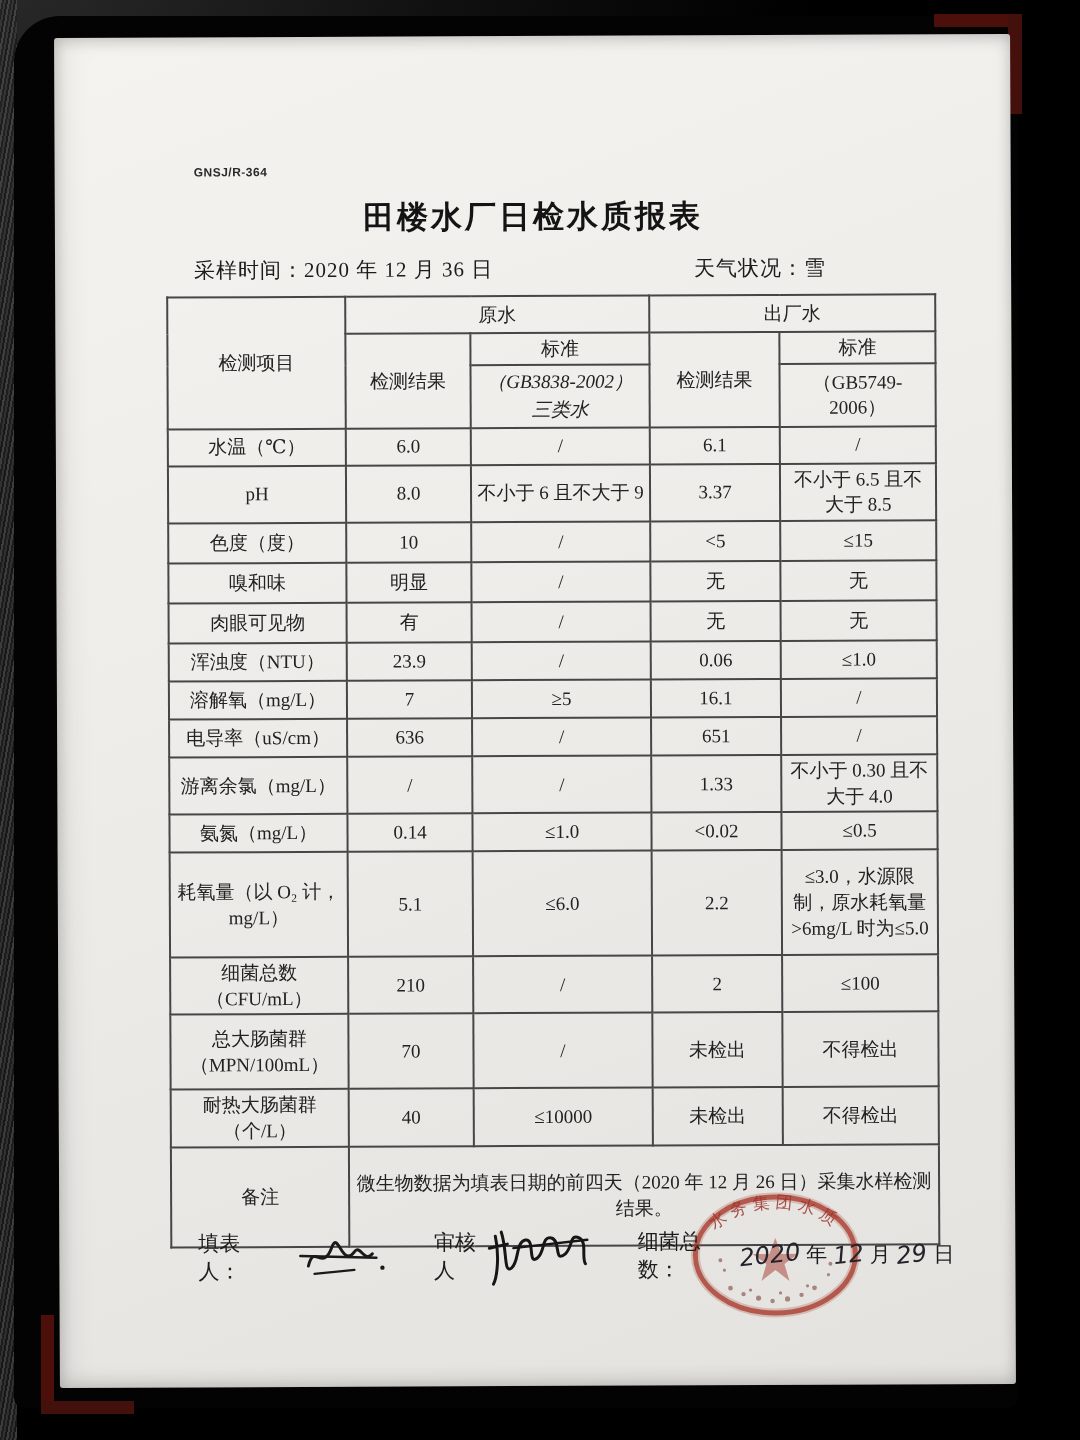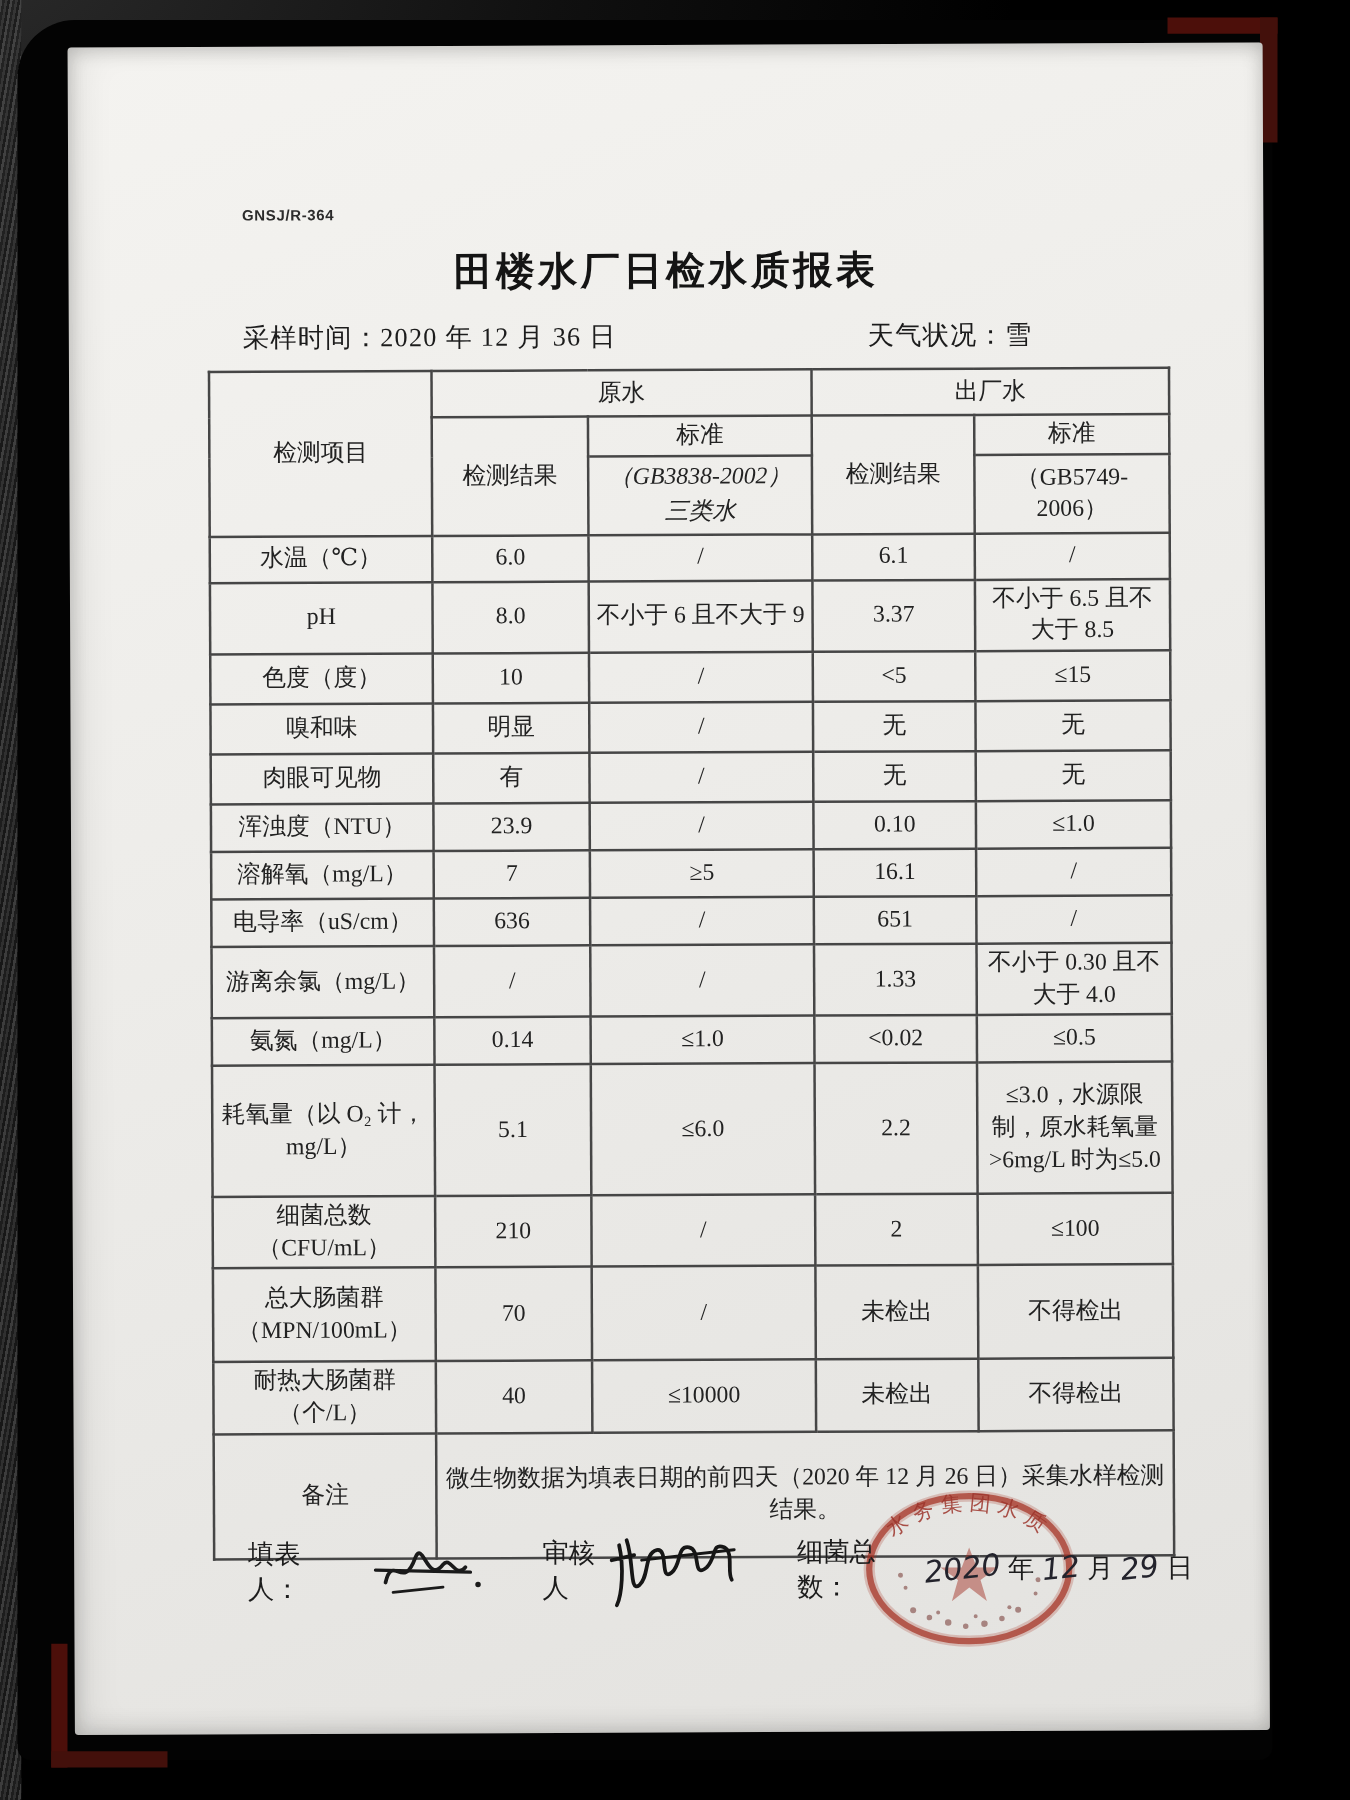--- a/index.html
+++ b/index.html
@@ -166,21 +166,21 @@
           <td>肉眼可见物</td>
           <td>有</td>
           <td>/</td>
           <td>无</td>
           <td>无</td>
         </tr>
         <tr class="r38">
           <td>浑浊度（NTU）</td>
           <td>23.9</td>
           <td>/</td>
-          <td>0.10</td>
+          <td>0.06</td>
           <td>≤1.0</td>
         </tr>
         <tr class="r38">
           <td>溶解氧（mg/L）</td>
           <td>7</td>
           <td>≥5</td>
           <td>16.1</td>
           <td>/</td>
         </tr>
         <tr class="r38">

